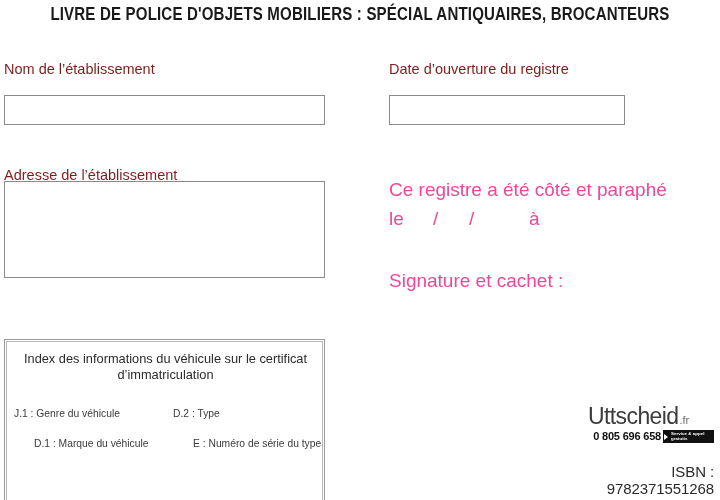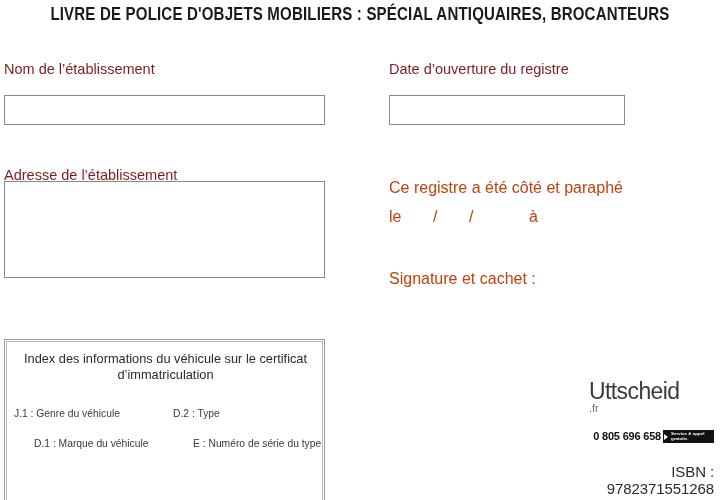--- a/index.html
+++ b/index.html
@@ -62,22 +62,22 @@
 
   #register-date-label      { left: 389px; top: 61px; }
   #register-date-box        { left: 389px; top: 95px;  width: 236px; height: 30px; }
 
   #establishment-address-label { left: 4px; top: 148px; margin-top: 19px; }
   #establishment-address-box   { left: 4px; top: 181px; width: 321px; height: 97px; }
 
   
   .statement {
     position: absolute;
-    font-size: 16px;
-    color: #c2410c;
+    font-size: 19px;
+    color: #ec4899;
     white-space: nowrap;
   }
   #certification-text { left: 389px; top: 179px; }
 
   #date-line {
     left: 389px;
     top: 208px;
     display: flex;
     align-items: baseline;
   }
@@ -125,24 +125,23 @@
   #publisher-block {
     position: absolute;
     right: 6px;
     bottom: 3px;
     width: 126px;
     text-align: right;
   }
   #publisher-logo {
     display: flex;
     align-items: baseline;
-    justify-content: center;
+    justify-content: flex-start;
     line-height: 1;
-    margin-bottom: 16px;
-    flex-direction: column;
+    margin-bottom: 2px;
   }
   #publisher-name {
     font-size: 23px;
     font-weight: 300;
     letter-spacing: -0.6px;
     color: #3b3b3b;
   }
   #publisher-tld {
     font-size: 11px;
     font-weight: normal;

